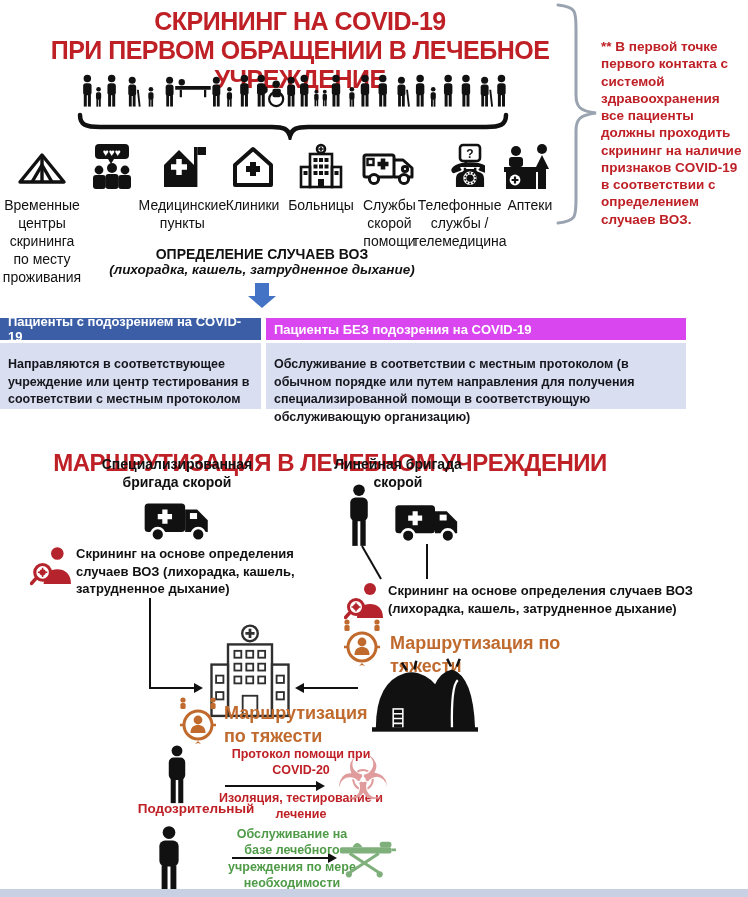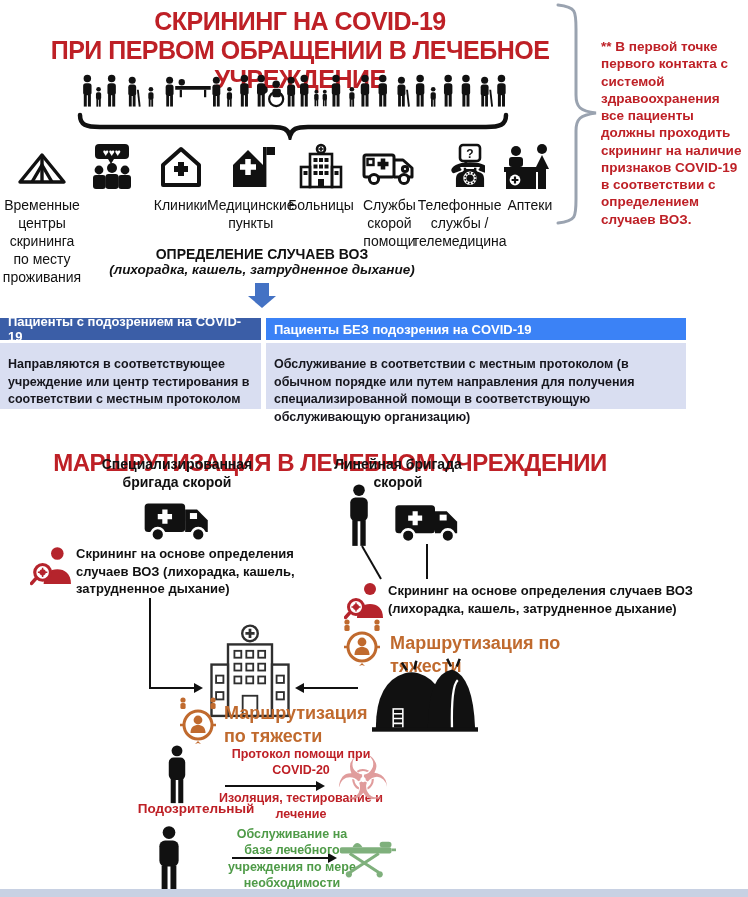--- a/index.html
+++ b/index.html
@@ -130,34 +130,34 @@
           <circle cx="24" cy="25" r="5"></circle>
             <rect x="17.5" y="31" width="13" height="15" rx="3"></rect>
           <circle cx="37" cy="27" r="4.4"></circle>
             <rect x="30.2" y="32" width="12.8" height="14" rx="3"></rect>
         </g>
       </svg>
     </div>
 
     <div class="faccell">
       <svg width="50" height="48" viewBox="0 0 48 48">
-        <path d="M6 22 L24 6 L42 22 V42 H6 Z" stroke="#111" stroke-width="4" fill="none" stroke-linejoin="round"></path>
-        <path d="M24 19 v14 M17 26 h14" stroke="#111" stroke-width="6"></path>
-      </svg>
-      <div class="faclbl">Клиники</div>
-    </div>
-
-    <div class="faccell">
-      <svg width="50" height="48" viewBox="0 0 48 48">
         <path d="M6 22 L21 7 L36 22 V44 H6 Z" fill="#111"></path>
         <path d="M21 16 v16 M13 24 h16" stroke="#fff" stroke-width="5.5"></path>
         <rect x="36" y="4" width="3.4" height="40" fill="#111"></rect>
         <rect x="39.4" y="4" width="8.6" height="8" fill="#111"></rect>
       </svg>
       <div class="faclbl">Медицинские пункты</div>
+    </div>
+
+    <div class="faccell">
+      <svg width="50" height="48" viewBox="0 0 48 48">
+        <path d="M6 22 L24 6 L42 22 V42 H6 Z" stroke="#111" stroke-width="4" fill="none" stroke-linejoin="round"></path>
+        <path d="M24 19 v14 M17 26 h14" stroke="#111" stroke-width="6"></path>
+      </svg>
+      <div class="faclbl">Клиники</div>
     </div>
 
     <div class="faccell">
       <svg width="50" height="48" viewBox="0 0 48 48">
         <g stroke="#111" stroke-width="2.6" fill="none">
           <rect x="13" y="11" width="22" height="33"></rect>
           <rect x="4" y="24" width="9" height="20"></rect>
           <rect x="35" y="24" width="9" height="20"></rect>
           <circle cx="24" cy="6" r="4"></circle>
         </g>
@@ -229,21 +229,21 @@
   </div>
 
   <div class="abs" style="left:255px;top:283px;width:14px;height:13px;background:#4472C4;"></div>
   <div class="abs" style="left:248px;top:296px;width:0;height:0;border-left:14px solid transparent;border-right:14px solid transparent;border-top:12px solid #4472C4;"></div>
 
   <div class="abs" style="left:0;top:318px;width:261px;">
     <div class="tblh" style="background:#3B5EA7;">Пациенты с подозрением на COVID-19</div>
     <div class="tblb" style="margin-top:3px;">Направляются в соответствующее учреждение или центр тестирования в соответствии с местным протоколом</div>
   </div>
   <div class="abs" style="left:266px;top:318px;width:420px;">
-    <div class="tblh" style="background:#3b82f6;">Пациенты БЕЗ подозрения на COVID-19</div>
+    <div class="tblh" style="background:#d946ef;">Пациенты БЕЗ подозрения на COVID-19</div>
     <div class="tblb" style="margin-top:3px;">Обслуживание в соответствии с местным протоколом (в обычном порядке или путем направления для получения специализированной помощи в соответствующую обслуживающую организацию)</div>
   </div>
 
   <div class="abs ttl red" style="left:0;top:419px;width:660px;font-size:24px;margin-top:30px;">МАРШРУТИЗАЦИЯ В ЛЕЧЕБНОМ УЧРЕЖДЕНИИ</div>
 
   <div class="abs brig" style="left:97px;top:455px;width:160px;">Специализированная бригада скорой</div>
   <div class="abs brig" style="left:318px;top:455px;width:160px;">Линейная бригада скорой</div>
 
   <svg class="abs" style="left:141px;top:494px;" width="74" height="50" viewBox="0 0 60 42">
     <rect x="2" y="8" width="34" height="24" rx="3" fill="#111"></rect>

